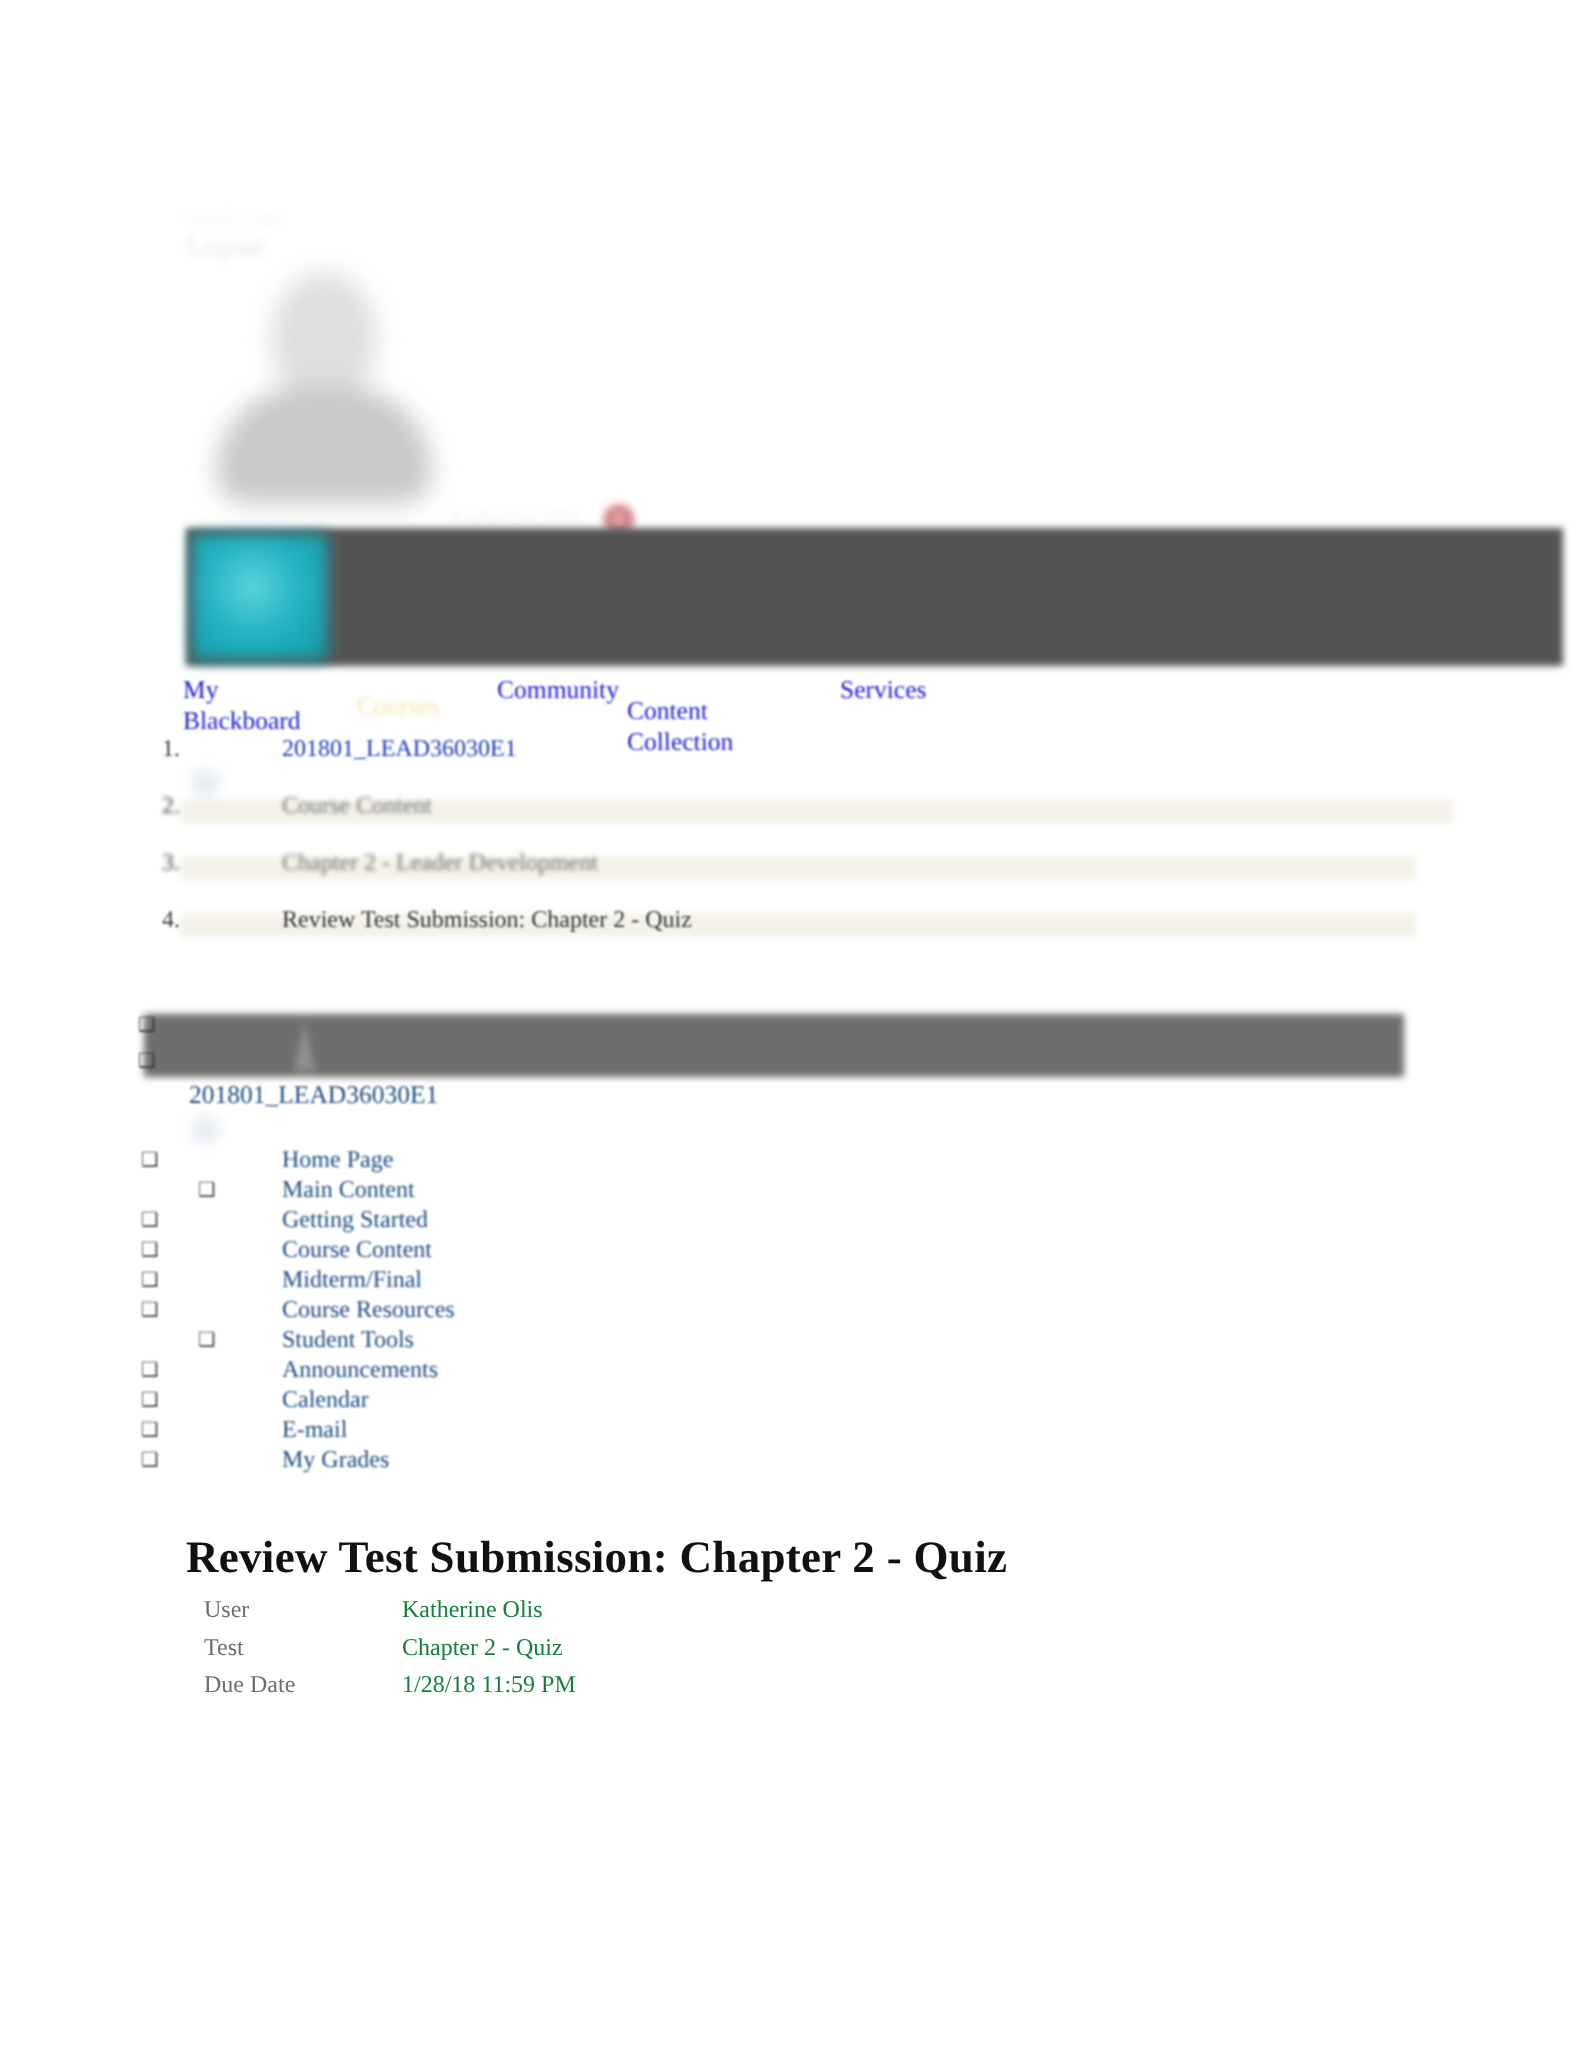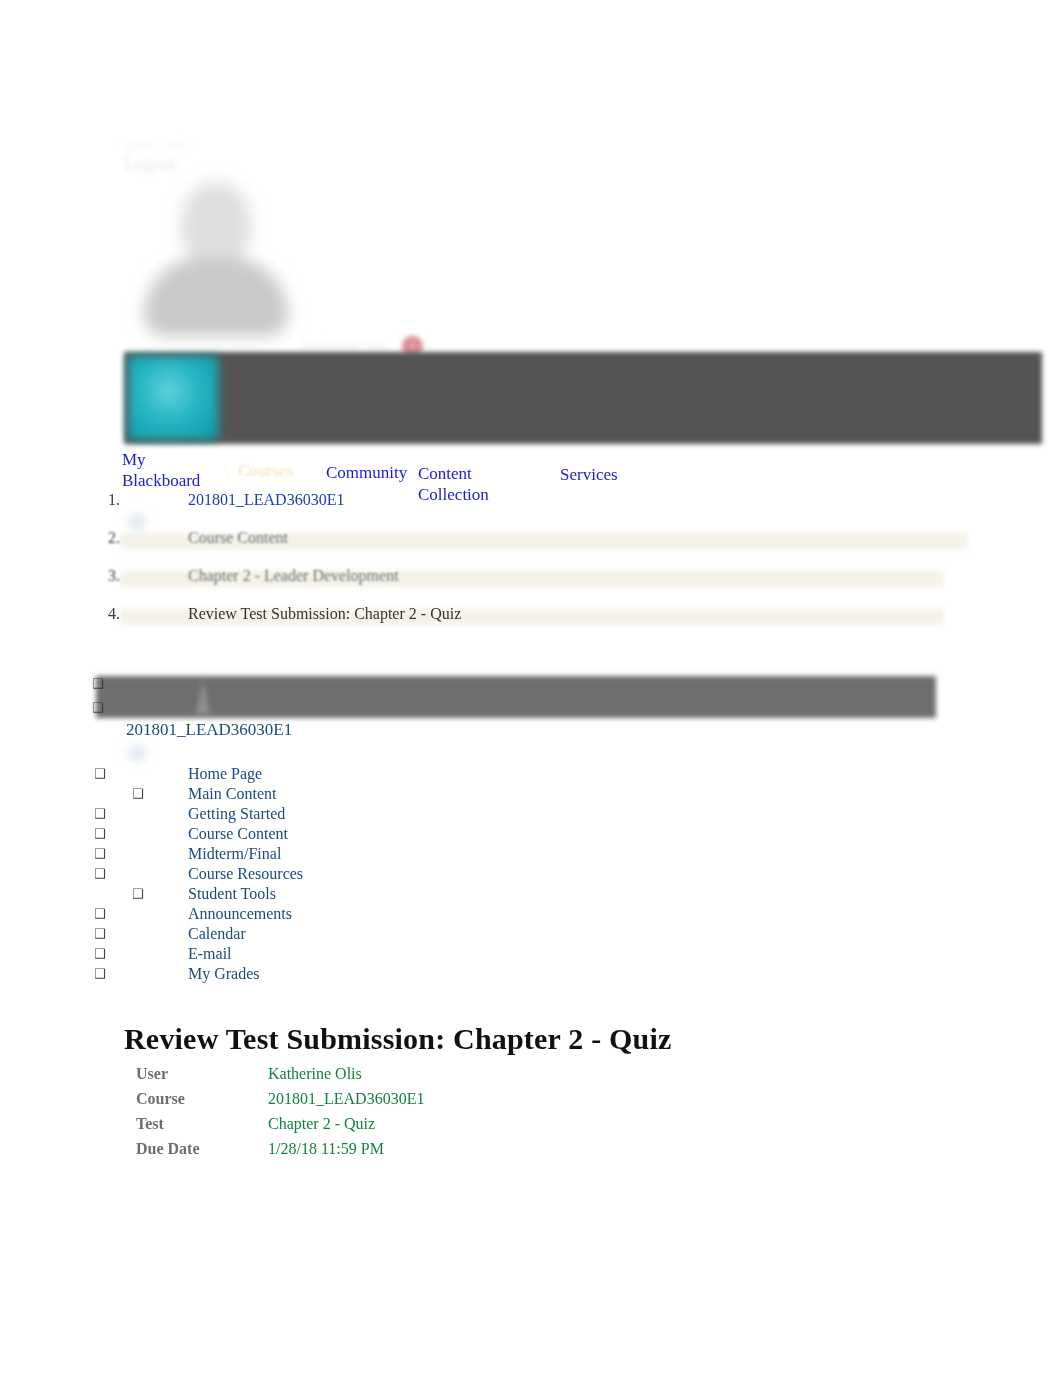--- a/index.html
+++ b/index.html
@@ -92,23 +92,23 @@
   #topnav .nav-item {
     position: absolute;
     font-size: 17px;
     line-height: 21px;
     color: #1a1ad6;
     width: 92px;
   }
   #topnav .nav-item.active { color: #f4e3ae; }
   #nav-0 { left: 0px;   top: 1px; }
   #nav-1 { left: 116px; top: 12px; width: 100px; }
-  #nav-2 { left: 204px; top: 14px; }
+  #nav-2 { left: 204px; top: 1px; text-align: center; }
   #nav-3 { left: 296px; top: 15px; width: 110px; }
-  #nav-4 { left: 438px; top: 16px; width: 70px; }
+  #nav-4 { left: 438px; top: 1px; width: 70px; }
 
   
   #breadcrumb {
     position: absolute; left: 100px; top: 488px;
     width: 880px;
     list-style: none;
     margin: 0; padding: 0;
     counter-reset: bc;
   }
   #breadcrumb li {
@@ -206,21 +206,20 @@
   #details td {
     font-size: 16px;
     line-height: 24px;
     padding: 0 0 1px 0;
     vertical-align: top;
   }
   #details td.k {
     color: #6e6e6e;
     width: 132px;
     padding-right: 10px;
-    font-weight: bold;
   }
   #details td.v { color: #15803d; }
 </style>
 </head>
 <body>
 
 <div id="quicklinks-area">
   <div class="quicklinks-label blur-md">Quick Links</div>
   <div class="logout-link blur-md">Logout</div>
 </div>
@@ -314,24 +313,20 @@
   </li>
 </ul>
 
 <h1 id="page-title">Review Test Submission: Chapter 2 - Quiz</h1>
 
 <table id="details">
   <tbody>
     <tr>
       <td class="k">User</td>
       <td class="v">Katherine Olis</td>
-    </tr>
-    <tr>
-      <td class="k">Course</td>
-      <td class="v">201801_LEAD36030E1</td>
     </tr>
     <tr>
       <td class="k">Test</td>
       <td class="v">Chapter 2 - Quiz</td>
     </tr>
     <tr>
       <td class="k">Due Date</td>
       <td class="v">1/28/18 11:59 PM</td>
     </tr>
   </tbody>

